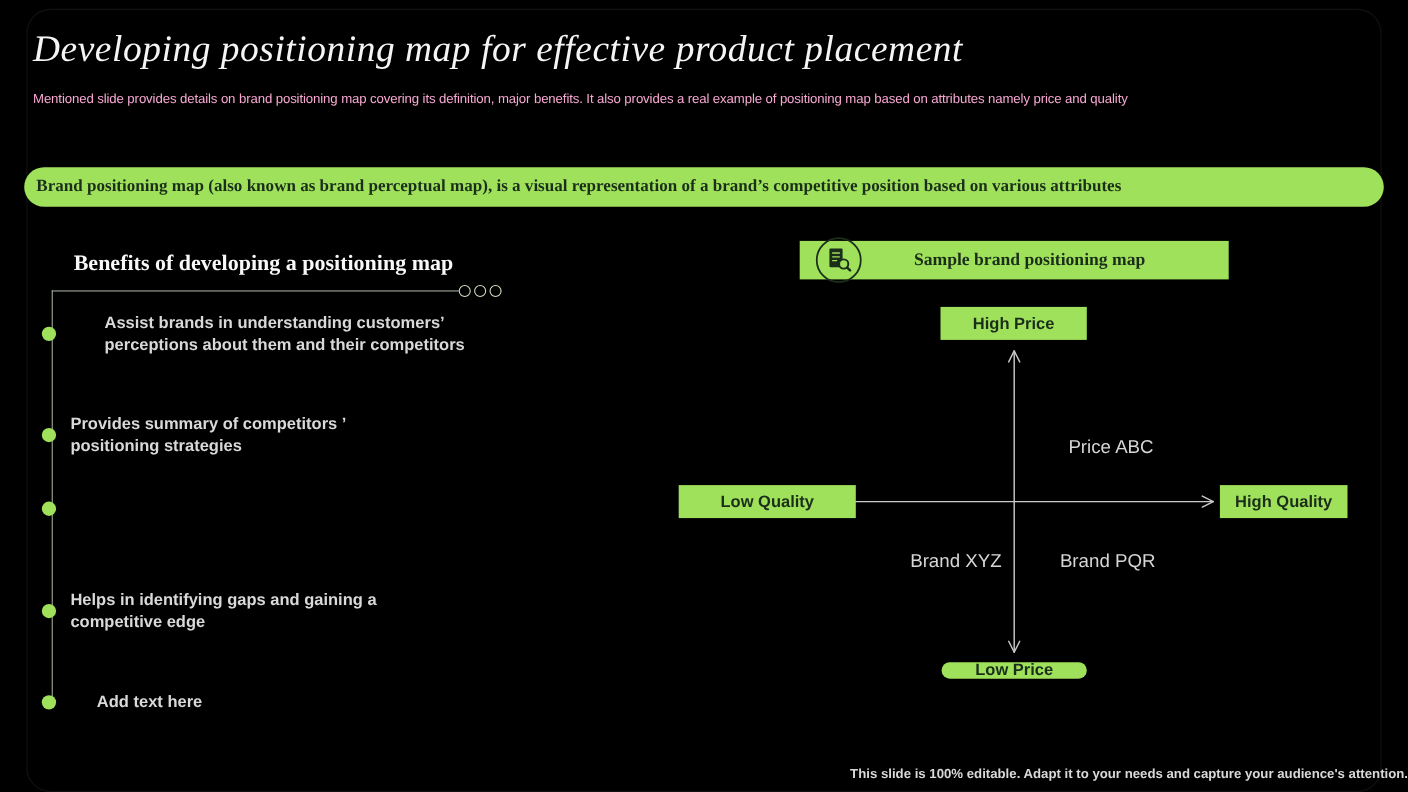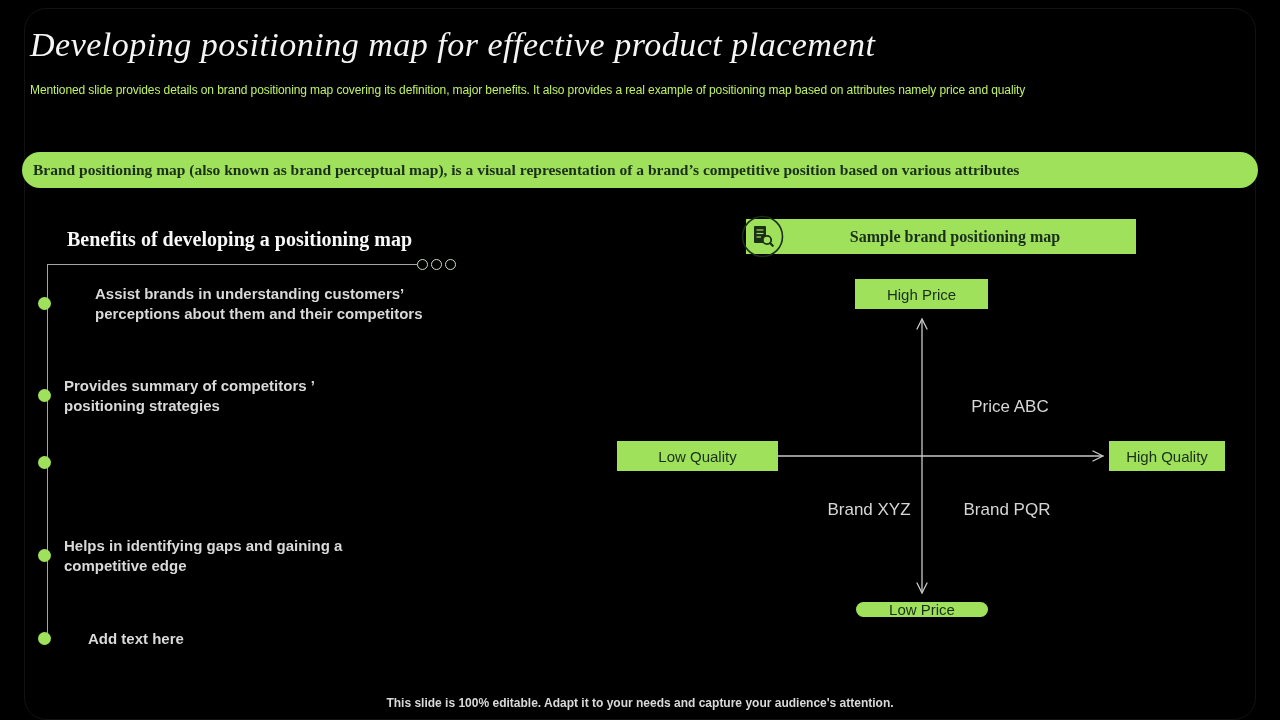--- a/index.html
+++ b/index.html
@@ -19,21 +19,21 @@
     position:absolute;left:24px;top:8px;width:1232px;height:712px;
     border:1px solid #121212;border-radius:22px;
   }
   .title{
     position:absolute;left:30px;top:26px;width:1100px;
     font-family:"Liberation Serif",serif;font-size:34px;font-weight:normal;
     color:#F5F5F5;letter-spacing:0.5px;font-style:italic;
   }
   .subtitle{
     position:absolute;left:30px;top:83px;width:1100px;
-    font-size:12px;color:#bef264;letter-spacing:-0.1px;
+    font-size:12px;color:#f9a8d4;letter-spacing:-0.1px;
   }
   .banner{
     position:absolute;left:22px;top:152px;width:1236px;height:36px;
     background:var(--accent);border-radius:18px;
     display:flex;align-items:center;padding-left:11px;
   }
   .banner-text{
     font-family:"Liberation Serif",serif;font-weight:bold;font-size:15.5px;
     color:var(--dark);
   }
@@ -54,46 +54,46 @@
   }
   .bullet-dot{
     width:13px;height:13px;border-radius:50%;background:var(--accent);flex-shrink:0;
   }
   .benefit-text{
     font-size:15px;font-weight:bold;color:var(--body);line-height:19.5px;
     white-space:pre-line;
   }
   .map-header{
     position:absolute;left:727px;top:219px;width:390px;height:35px;
-    background:var(--accent);display:flex;align-items:center;justify-content:center;margin-left:19px;
+    background:var(--accent);display:flex;align-items:center;justify-content:center;
   }
   .map-header-text{
     font-family:"Liberation Serif",serif;font-weight:bold;font-size:16px;
     color:var(--dark);padding-left:28px;
   }
   .map-icon-wrap{position:absolute;left:741px;top:215px;width:43px;height:43px;}
   .green-box{
     position:absolute;background:var(--accent);color:var(--dark);
-    font-size:15px;font-weight:normal;
+    font-size:15px;font-weight:bold;
     display:flex;align-items:center;justify-content:center;
   }
   .box-high-price{left:855px;top:279px;width:133px;height:30px;}
   .box-low-quality{left:617px;top:441px;width:161px;height:30px;}
   .box-high-quality{left:1109px;top:441px;width:116px;height:30px;}
   .box-low-price{left:856px;top:602px;width:132px;height:15px;border-radius:17px;}
   .brand-label{
     position:absolute;transform:translateX(-50%);
     font-size:17px;color:#D6D6D6;white-space:nowrap;
   }
   .brand-abc{left:1010px;top:397px;}
   .brand-xyz{left:869px;top:500px;}
   .brand-pqr{left:1007px;top:500px;}
   .axes-svg{position:absolute;left:0;top:0;width:1280px;height:720px;pointer-events:none;}
   .footer{
-    position:absolute;left:0;top:696px;width:1280px;text-align:center;
+    position:absolute;left:0;top:696px;width:1280px;text-align:right;
     font-size:12px;font-weight:bold;color:var(--body);
   }
 </style>
 </head>
 <body>
 
 <div class="slide">
   <div class="slide-outline"></div>
 
   <div class="title">Developing positioning map for effective product placement</div>

